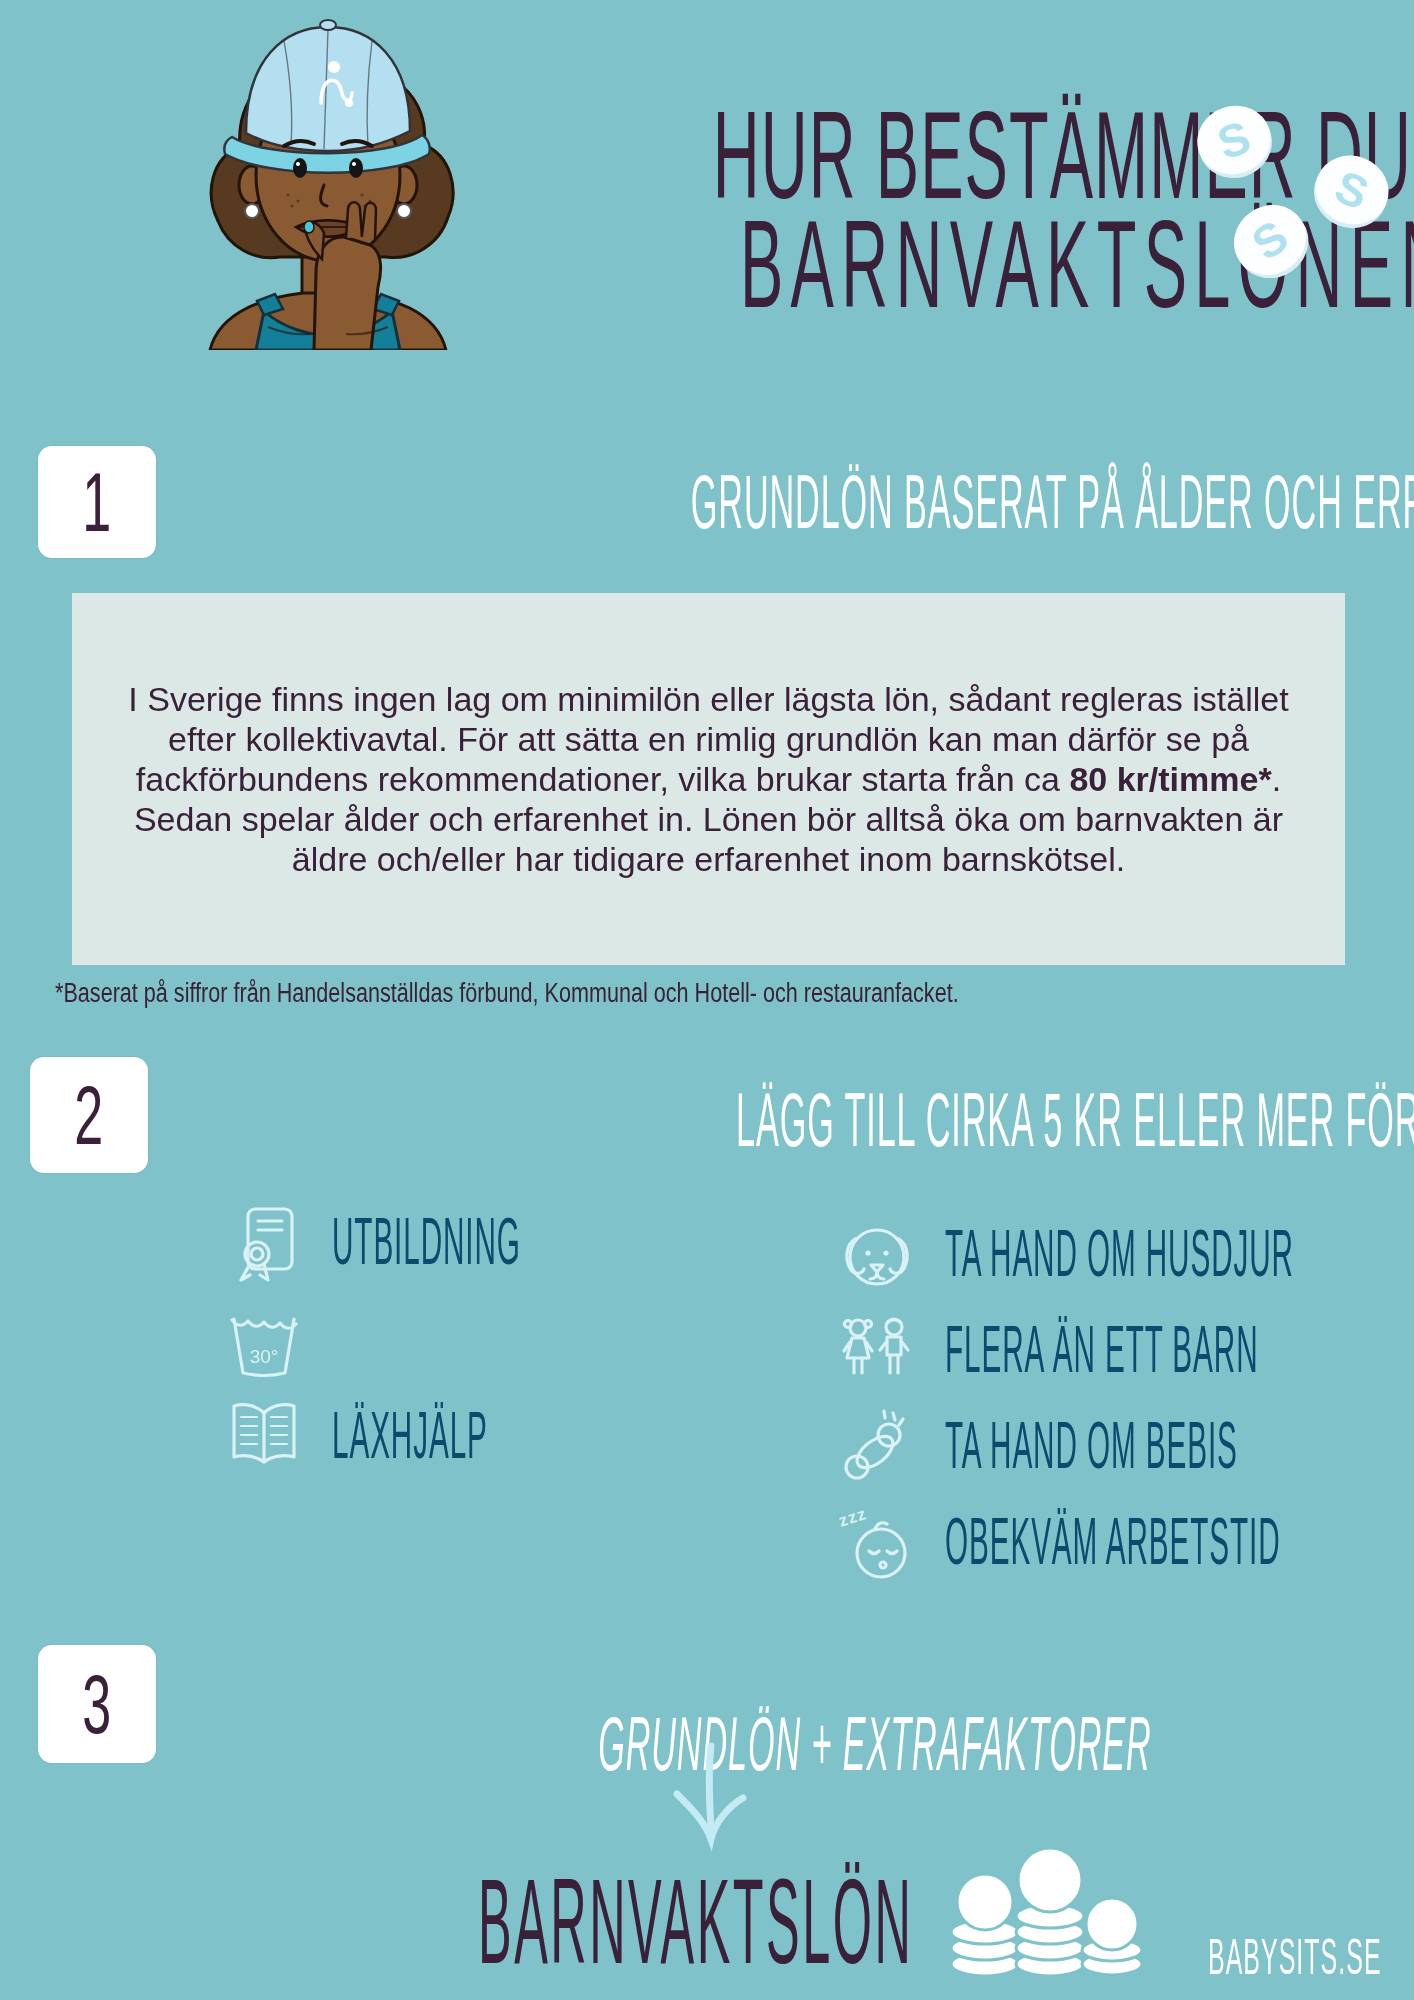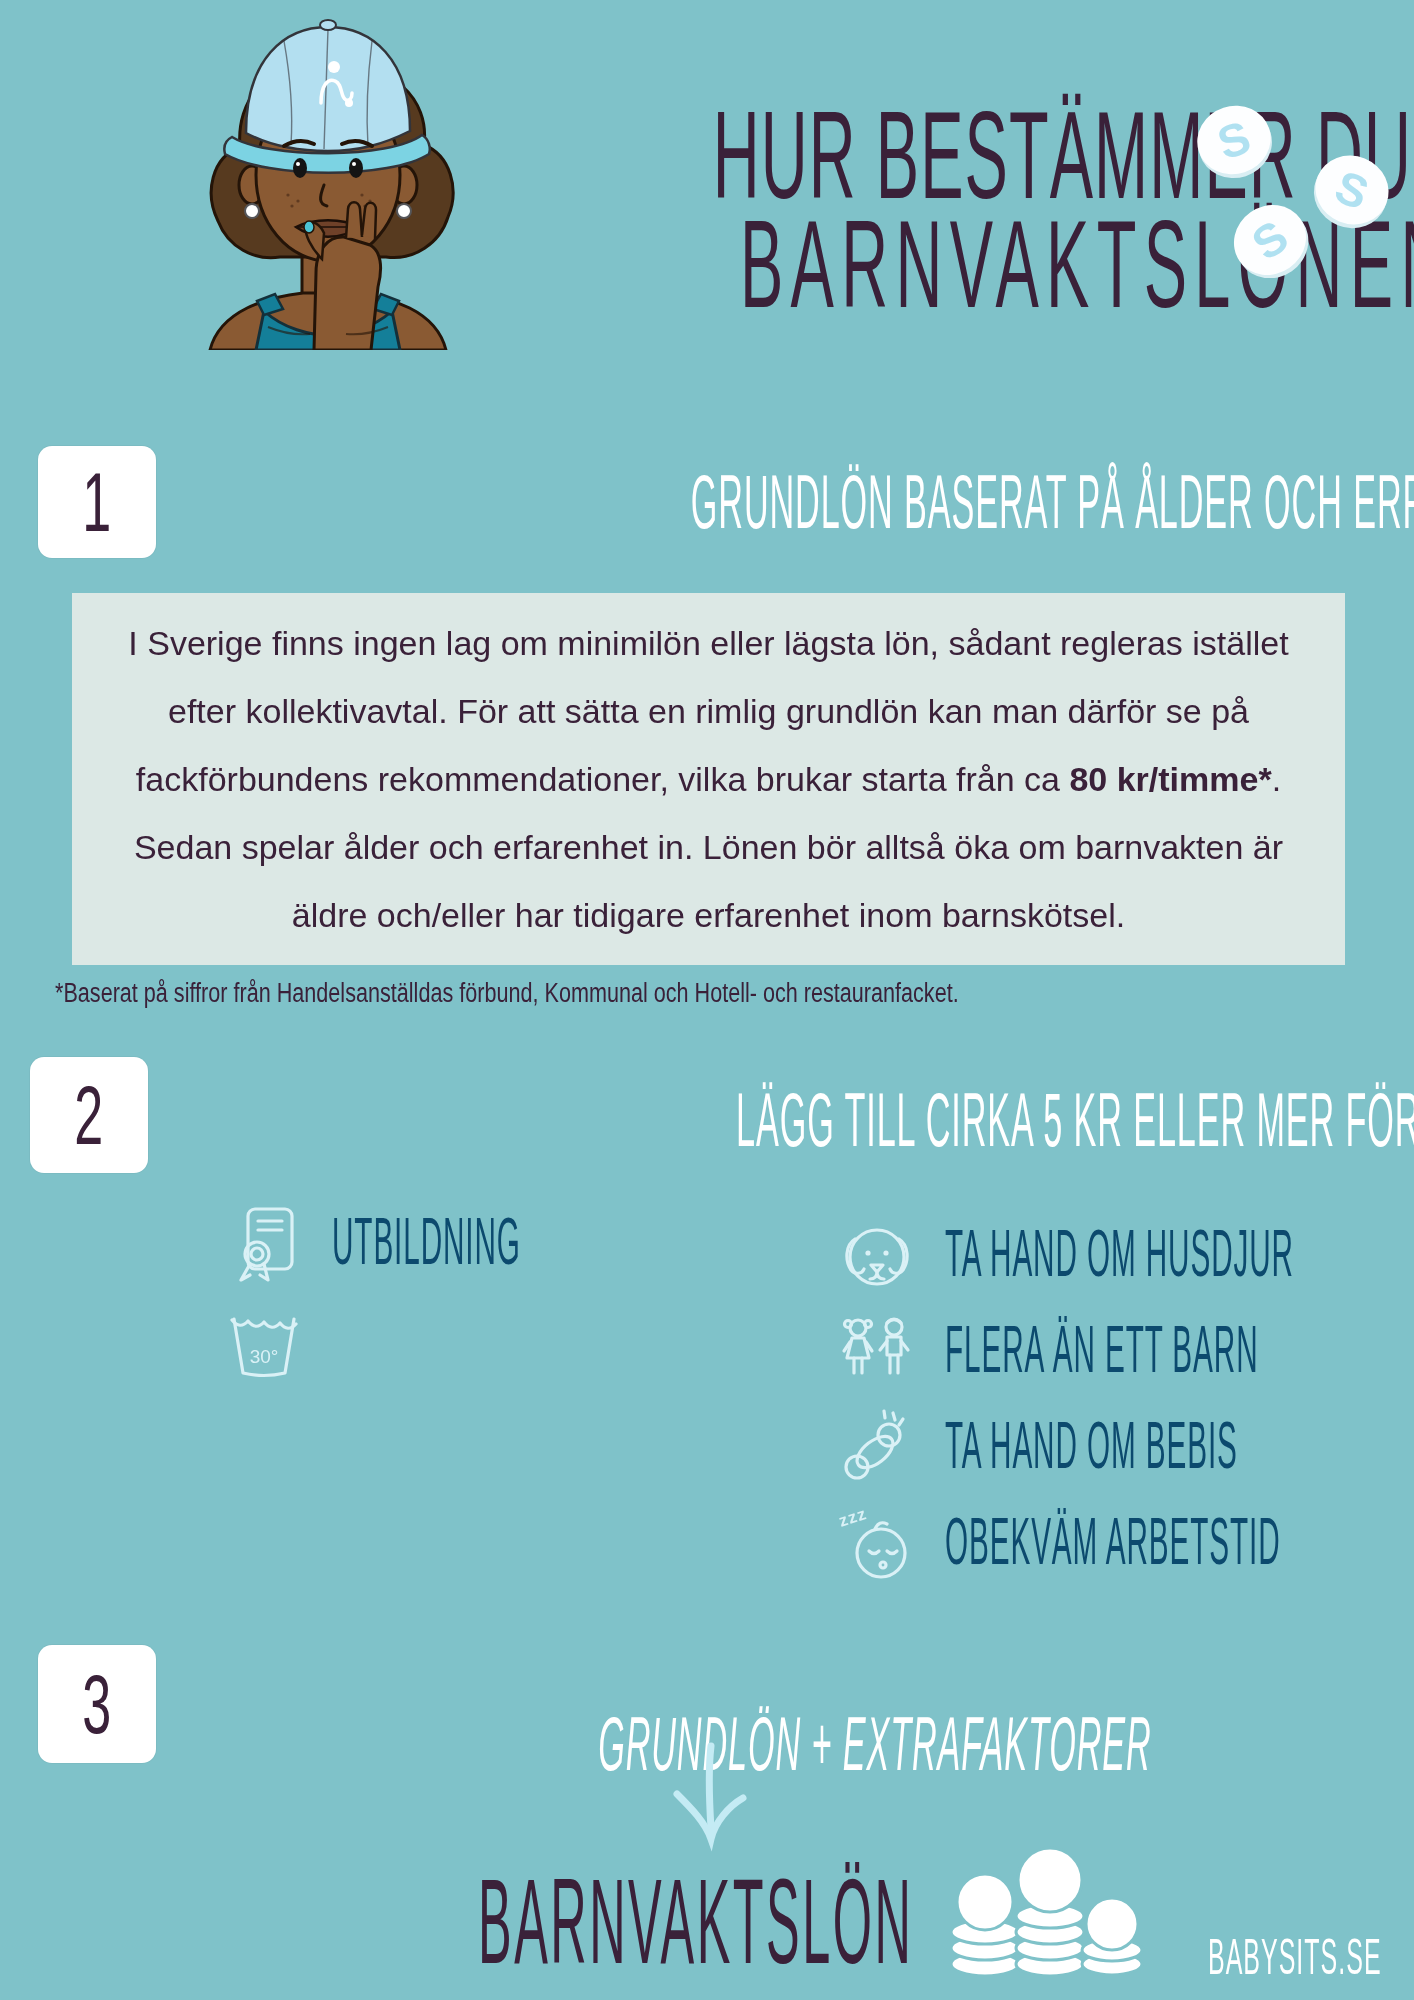--- a/index.html
+++ b/index.html
@@ -25,21 +25,21 @@
   .badge3{left:38px;top:1645px;height:118px;}
 
   .heading{position:absolute;text-align:center;color:#ffffff;}
   .heading .hx{font-size:76px;--sx:0.45;}
   .h1{left:140px;top:458px;width:1120px;}
   .h2{left:150px;top:1076px;width:1185px;}
   .h3{left:260px;top:1700px;width:1000px;font-style:italic;}
 
   .infobox{position:absolute;left:72px;top:593px;width:1273px;height:372px;
            background:#dce8e5;display:flex;align-items:center;justify-content:center;}
-  .infobox .text{width:1170px;text-align:center;font-size:34px;line-height:68px;color:#3a2139;}
+  .infobox .text{width:1170px;text-align:center;font-size:34px;line-height:40px;color:#3a2139;}
   .infobox .text b{font-weight:bold;}
 
   .footnote{position:absolute;left:55px;top:978px;font-size:27px;color:#3a2139;
             white-space:nowrap;transform:scaleX(0.8);transform-origin:left center;}
 
   .factcol{position:absolute;}
   .factcol.colL{left:222px;top:1192px;}
   .factcol.colR{left:835px;top:1205px;}
   .factor{display:flex;align-items:center;height:97px;}
   .colR .factor{height:96px;}
@@ -183,20 +183,39 @@
       <span class="flabel hand"><span class="hx ol">UTBILDNING</span></span>
     </div>
     <div class="factor">
       <span class="ficon">
         <svg width="80" height="80" viewBox="0 0 80 80">
           <path d="M8 20 q8 10 16 1 q8 10 16 1 q8 10 16 1 q8 10 16 1"></path>
           <path d="M10 19 L19 73 Q40 78 61 73 L70 19"></path>
           <text x="40" y="63" text-anchor="middle" font-size="19">30°</text>
         </svg>
       </span>
+    </div>
+    <div class="factor">
+      <span class="ficon">
+        <svg width="80" height="80" viewBox="0 0 80 80">
+          <path d="M40 16 C 32 8 20 6 10 9 L10 60 C 20 57 32 59 40 65 C 48 59 60 57 70 60 L70 9 C 60 6 48 8 40 16 Z"></path>
+          <line x1="40" y1="16" x2="40" y2="65"></line>
+          <g stroke-width="2.2">
+            <line x1="17" y1="20" x2="33" y2="20"></line>
+              <line x1="17" y1="29" x2="33" y2="29"></line>
+              <line x1="17" y1="38" x2="33" y2="38"></line>
+              <line x1="17" y1="47" x2="33" y2="47"></line>
+            <line x1="47" y1="20" x2="63" y2="20"></line>
+              <line x1="47" y1="29" x2="63" y2="29"></line>
+              <line x1="47" y1="38" x2="63" y2="38"></line>
+              <line x1="47" y1="47" x2="63" y2="47"></line>
+          </g>
+        </svg>
+      </span>
+      <span class="flabel hand"><span class="hx ol">LÄXHJÄLP</span></span>
     </div>
   </div>
 
   <div class="factcol colR">
     <div class="factor">
       <span class="ficon">
         <svg width="80" height="80" viewBox="0 0 80 80">
           <circle cx="40" cy="42" r="27"></circle>
           <path d="M18 24 C 8 30 8 46 14 55 C 18 60 25 59 27 54"></path>
           <path d="M62 24 C 72 30 72 46 66 55 C 62 60 55 59 53 54"></path>

